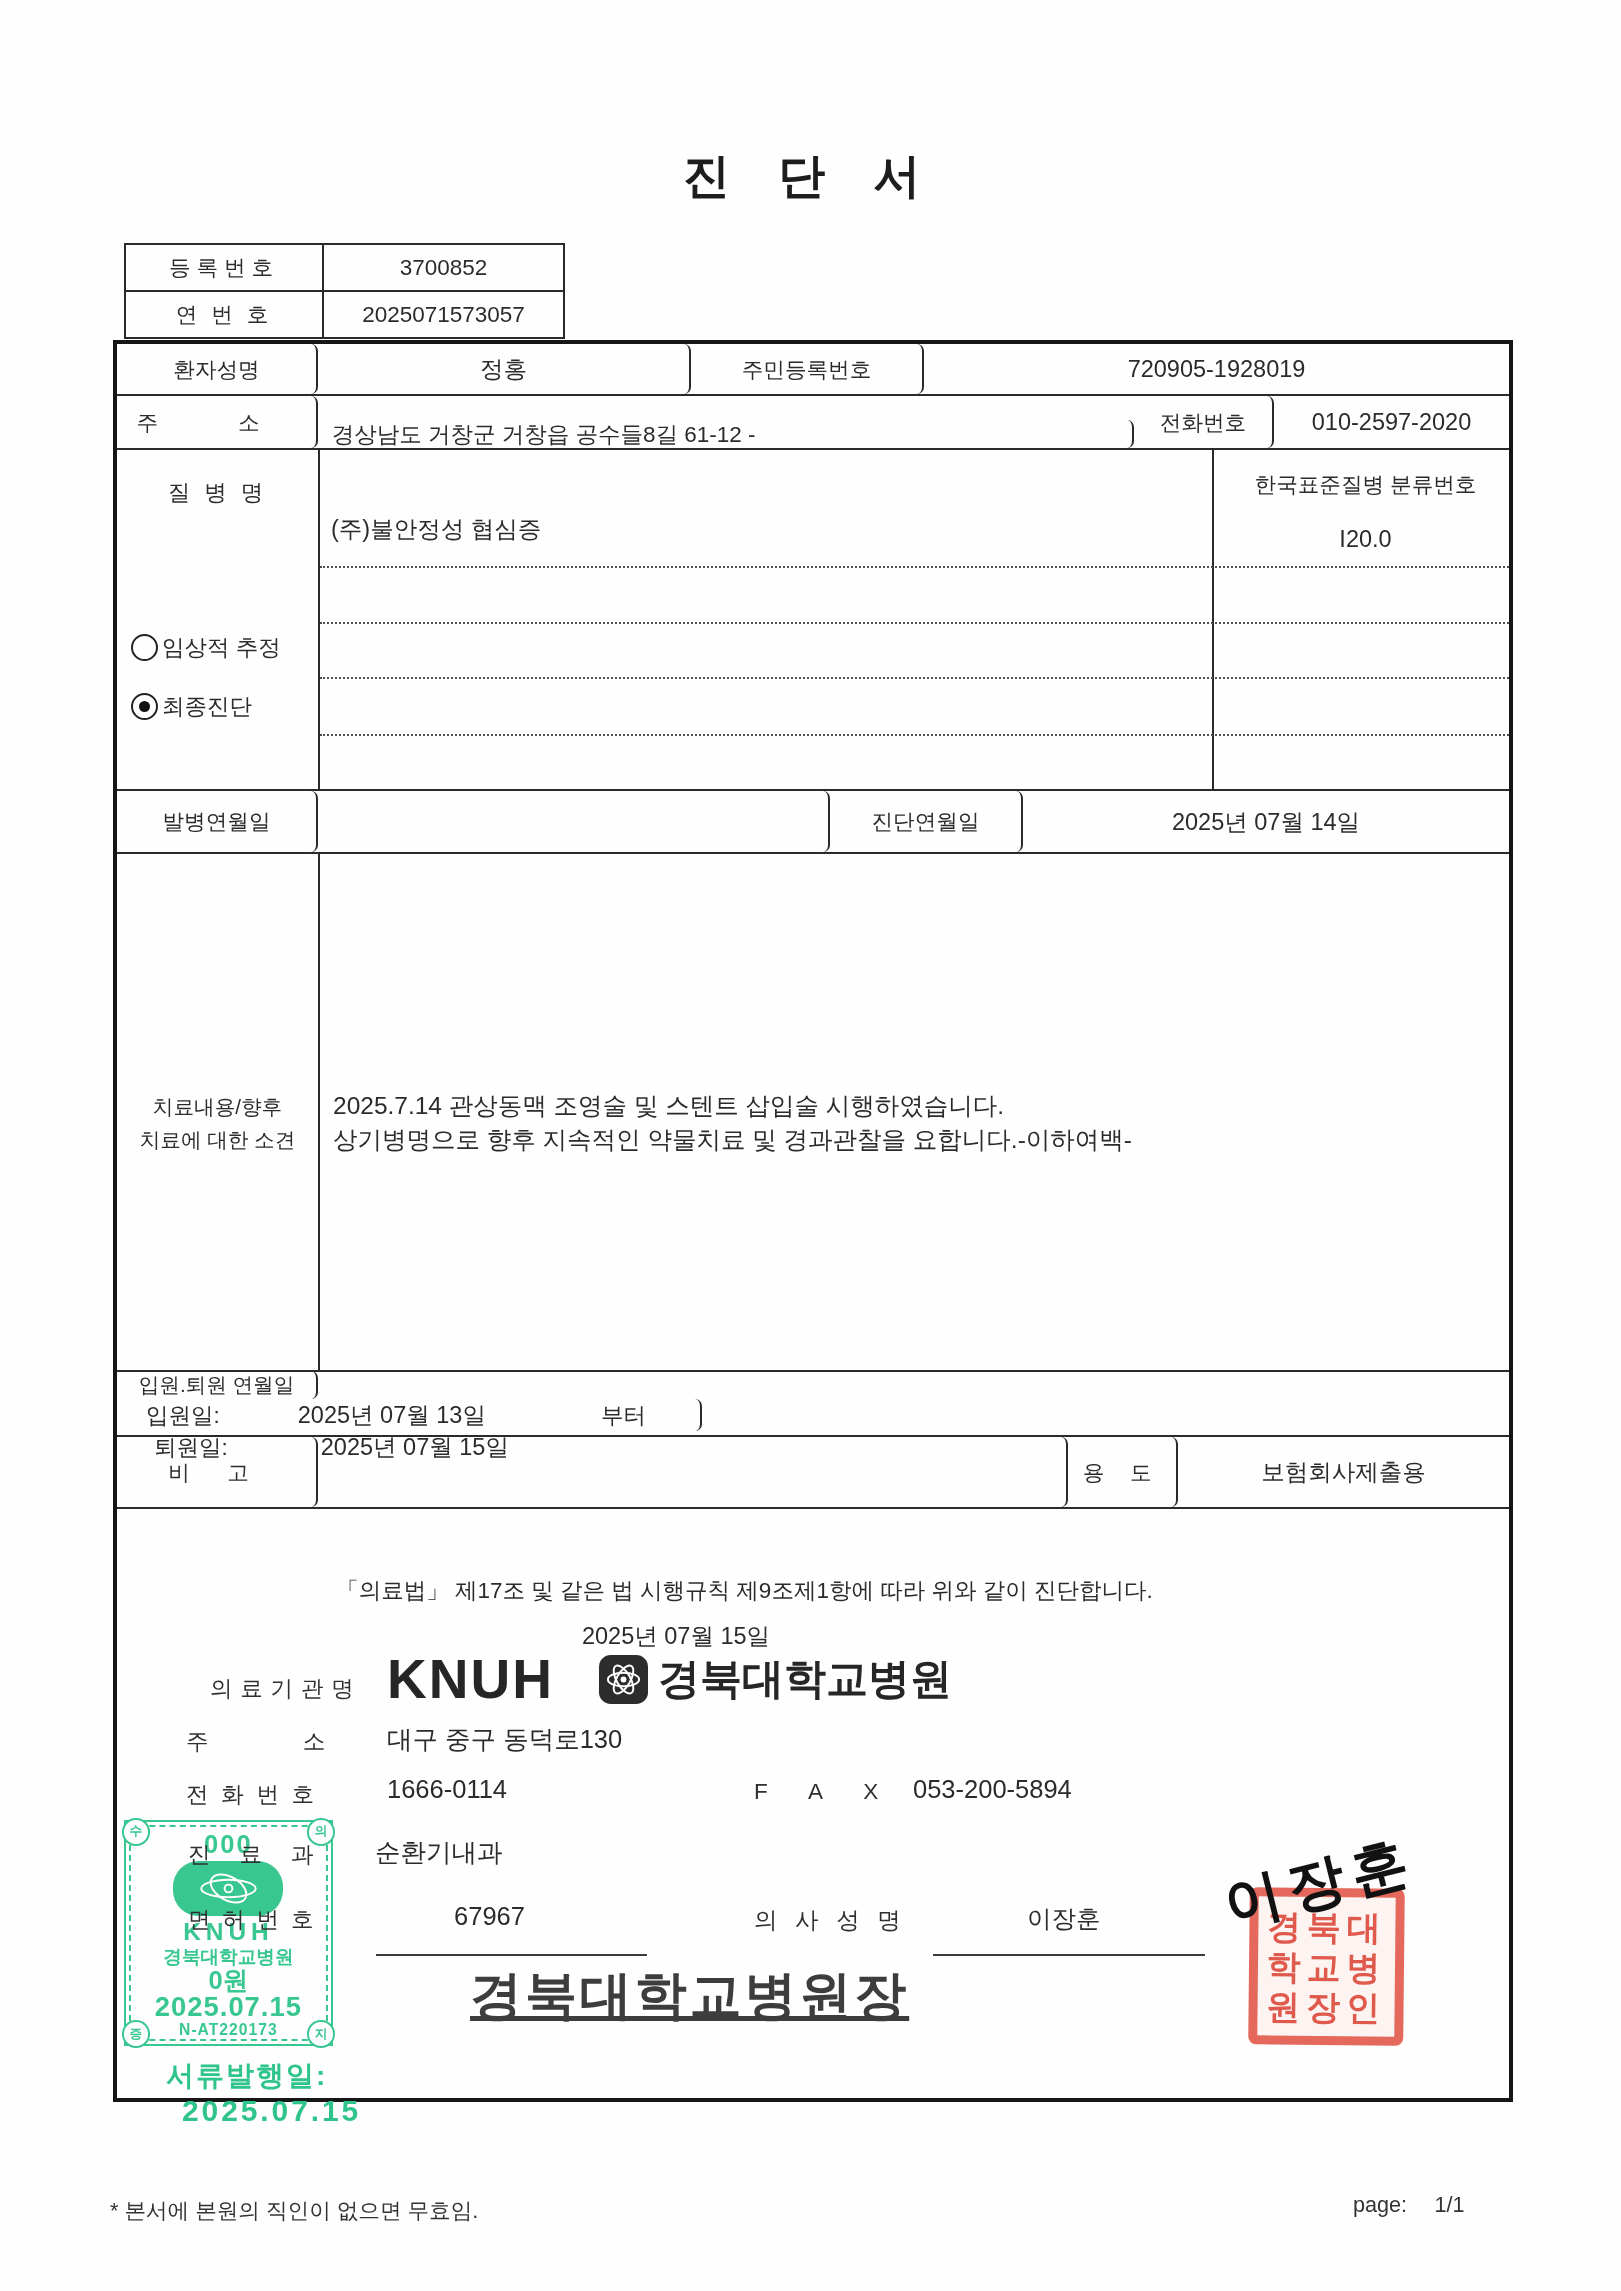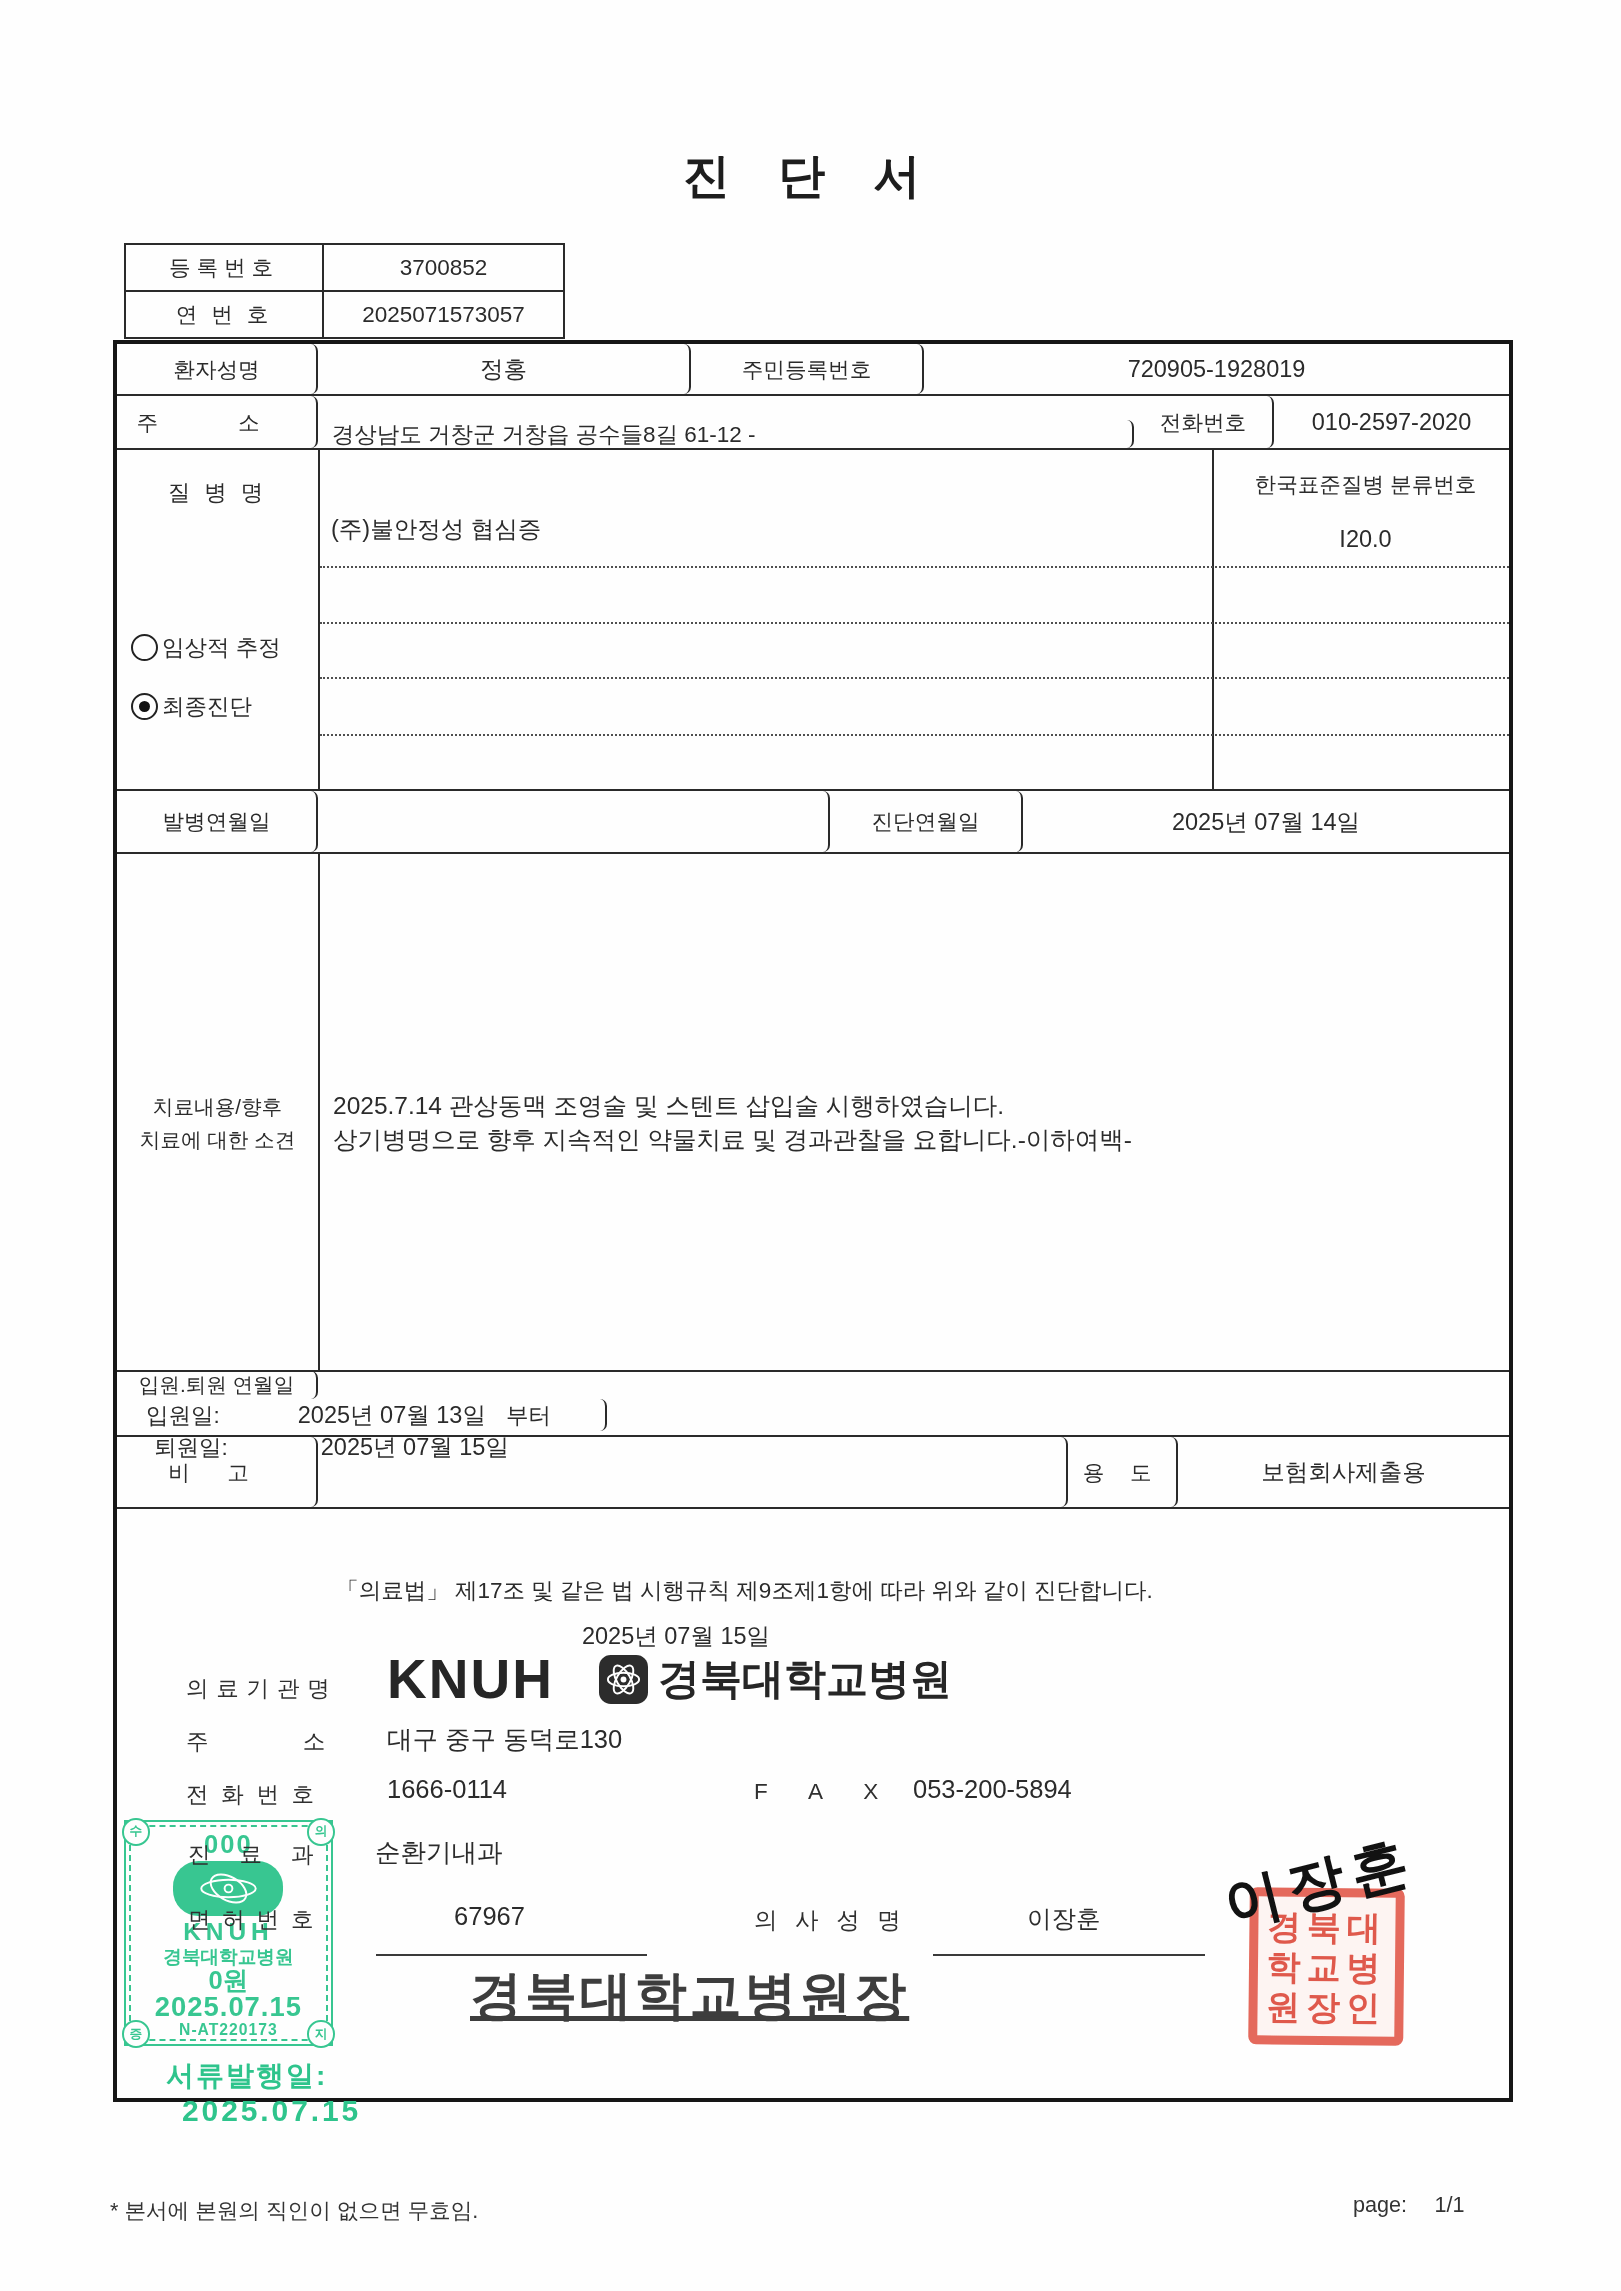--- a/index.html
+++ b/index.html
@@ -28,21 +28,21 @@
   .r1{top:0;height:52px;}
   .r2{top:52px;height:54px;}
   .r3{top:106px;height:341px;border-bottom:2px solid #2a2a2a;}
   .r4{top:447px;height:63px;}
   .r5{top:510px;height:518px;}
   .r6{top:1027px;height:66px;flex-direction:column;}
   .r7{top:1093px;height:72px;}
   .r8{top:1164px;height:588px;border-bottom:none;}
 
   .w205{width:201px;} .w381{width:373px;} .w238{width:233px;} .w833{width:816px;}
-  .w143{width:140px;} .w522{width:512px;} .w197{width:193px;} .w597{width:490px;}
+  .w143{width:140px;} .w522{width:512px;} .w197{width:193px;} .w597{width:585px;}
   .w765{width:750px;} .w112{width:110px;} .fx1{flex:1;}
 
   .val{font-size:23.5px;}
 
   
   .r3{display:block;position:absolute;}
   .dis-left{position:absolute;left:0;top:0;bottom:0;width:201px;border-right:2px solid #2a2a2a;}
   .dis-label{position:absolute;top:27.4px;left:0;right:0;text-align:center;font-size:22.5px;}
   .radio-line{position:absolute;left:13.7px;display:flex;align-items:center;gap:3.9px;font-size:22.5px;}
   .radio{width:23.5px;height:23.5px;border:2px solid #222;border-radius:50%;display:inline-flex;align-items:center;justify-content:center;flex:0 0 auto;}
@@ -96,21 +96,21 @@
   .g{color:#2ec48c;font-weight:bold;}
   .gs-item{position:absolute;left:0;right:0;text-align:center;}
   .gs-corner{position:absolute;width:23.5px;height:23.5px;border:2px solid #2ec48c;border-radius:50%;
              background:#fff;display:flex;align-items:center;justify-content:center;font-size:12.7px;z-index:2;}
   .gs-emblem{position:absolute;left:50%;transform:translateX(-50%);top:39px;width:110px;height:55px;
              background:#2ec48c;border-radius:25.5px;display:flex;align-items:center;justify-content:center;z-index:1;}
   .gs-issue1{position:absolute;left:49px;top:549px;font-size:28px;letter-spacing:2px;z-index:3;}
   .gs-issue2{position:absolute;left:65px;top:586px;font-size:30px;letter-spacing:2.9px;z-index:3;}
 
   
-  .ls4{letter-spacing:3.9px;} .ls6{letter-spacing:5.9px;} .ls8{letter-spacing:7.8px;}
+  .ls4{letter-spacing:3.9px;} .ls6{letter-spacing:5.9px;} .ls8{letter-spacing:7.8px;margin-left:24px;}
   .ls10{letter-spacing:9.8px;} .ls12{letter-spacing:11.8px;} .ls13{letter-spacing:12.7px;}
   .ls16{letter-spacing:15.7px;} .ls18{letter-spacing:17.6px;} .ls30{letter-spacing:29px;}
   .ls38{letter-spacing:37px;} .ls45{letter-spacing:44px;}
 
   .footer-note{left:110px;top:2196px;font-size:21.6px;color:#333;}
   .page-num{left:1353px;top:2192px;font-size:21.6px;display:flex;gap:27.4px;color:#333;}
 </style>
 </head>
 <body>
 

